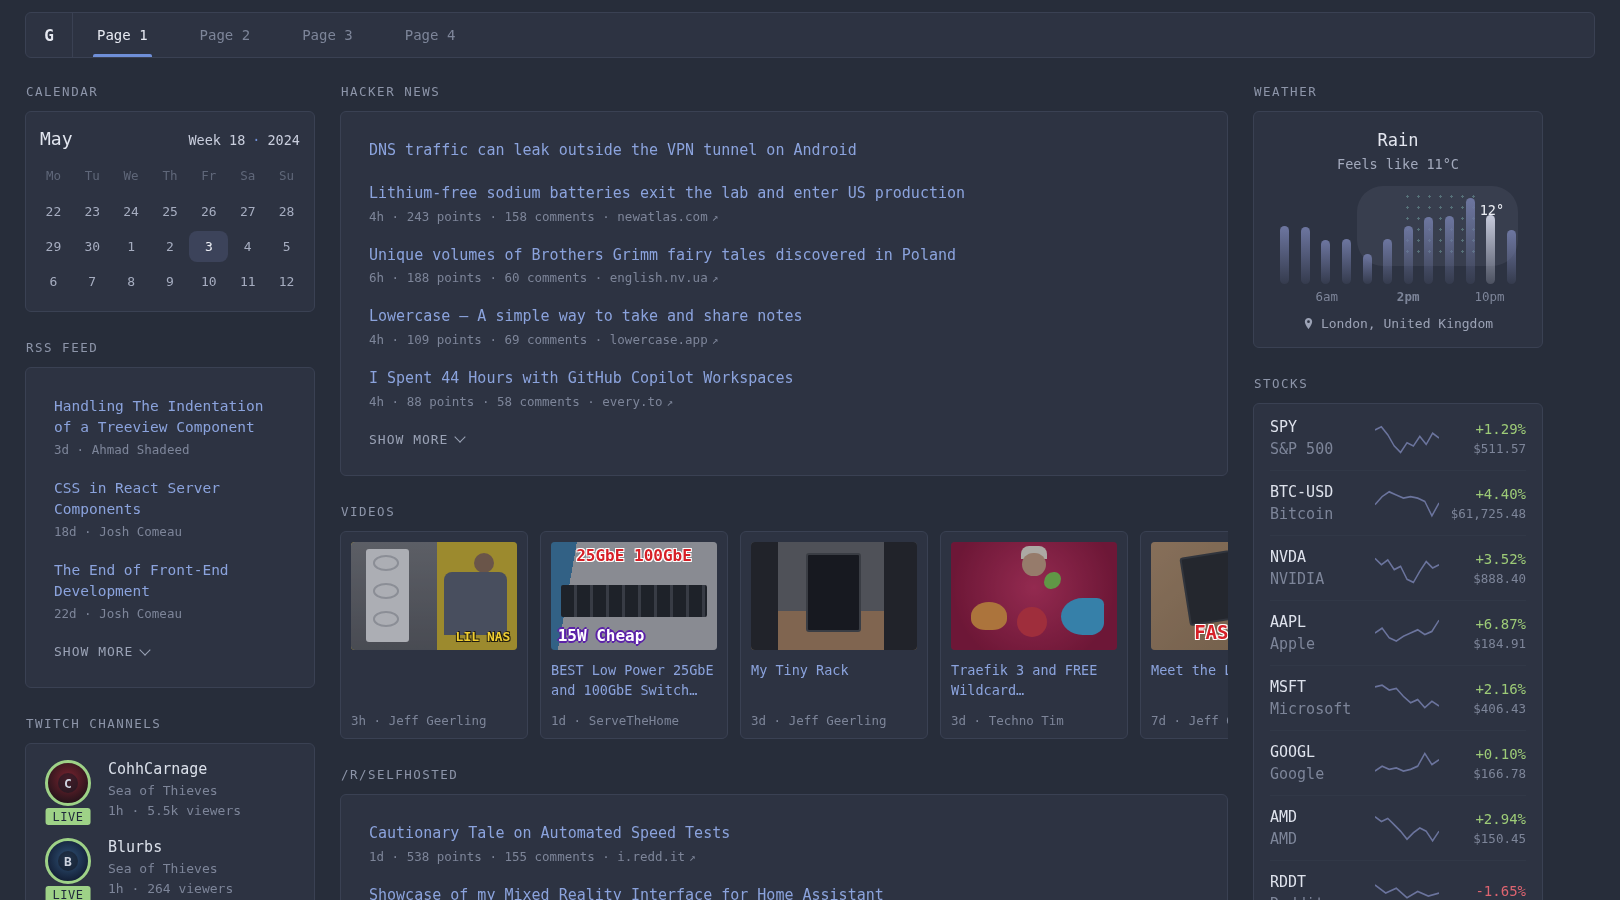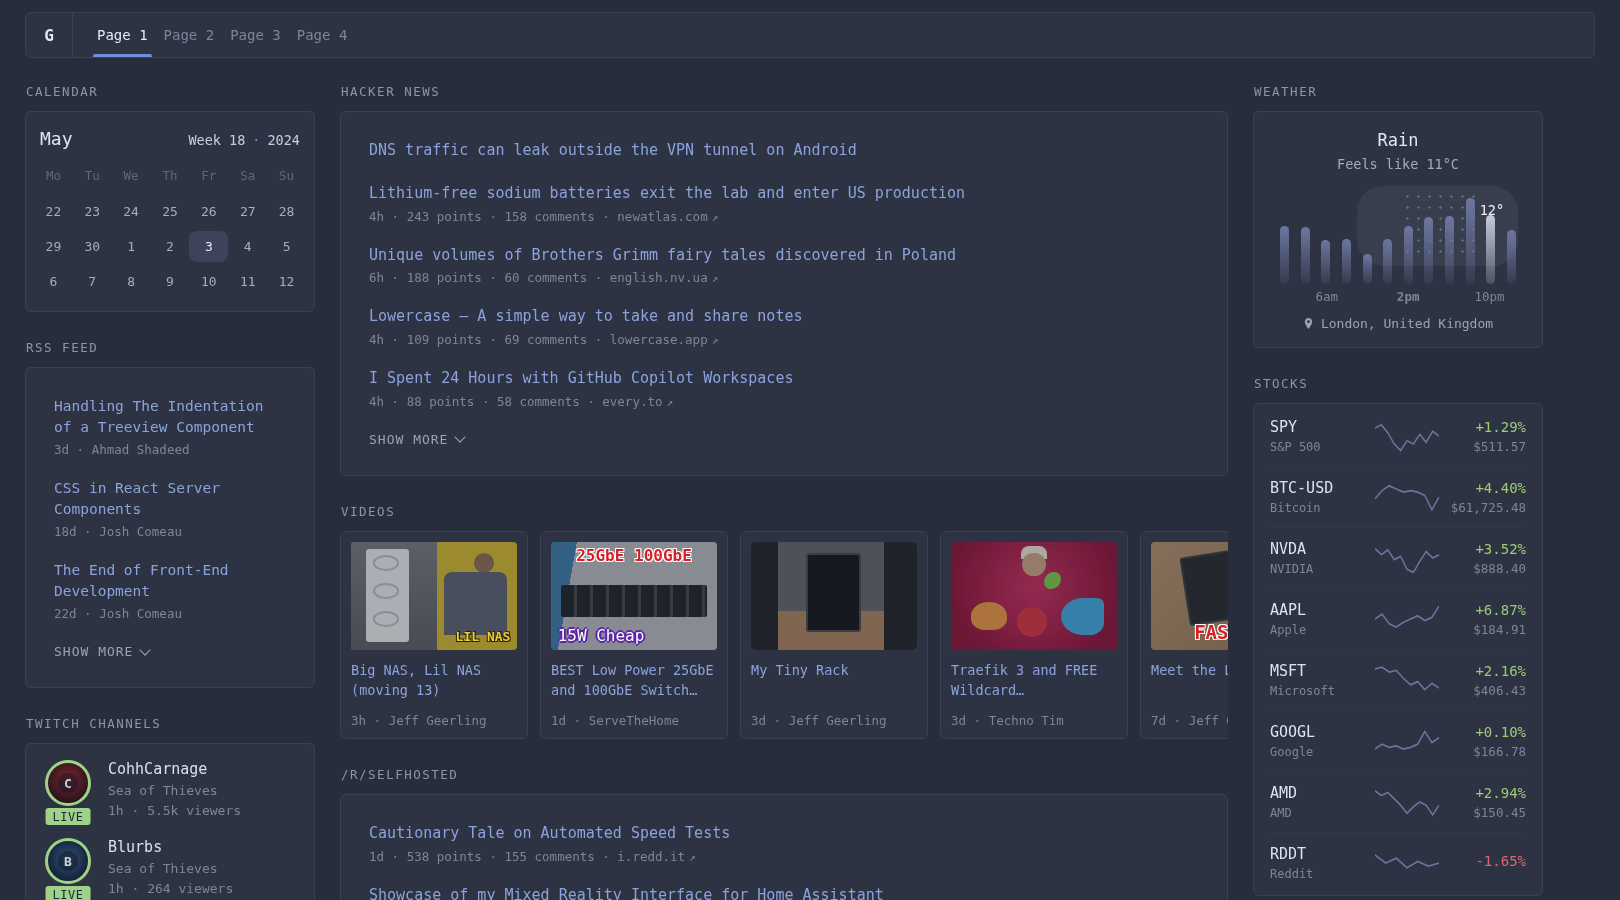--- a/index.html
+++ b/index.html
@@ -11,21 +11,21 @@
   body{width:1620px;height:900px;overflow:hidden;background:var(--bg);
        font-family:"DejaVu Sans Mono","Liberation Mono",monospace;color:var(--txt);font-size:14px}
   .page{width:1620px;height:900px;overflow:hidden;padding:12px 25px}
   .card{background:var(--card);border:1px solid var(--border);border-radius:6px}
 
   
   .navbar{height:46px;display:flex;align-items:stretch;margin-bottom:26px}
   .logo{width:46px;display:flex;align-items:center;justify-content:center;
         font-weight:bold;font-size:16px;color:#e6e9f1;cursor:pointer}
   .nav-sep{width:1px;background:var(--border)}
-  .tabs{display:flex;align-items:stretch;margin-left:24px;gap:16px}
+  .tabs{display:flex;align-items:stretch;margin-left:24px;gap:52px}
   .tab{display:flex;align-items:center;position:relative;color:var(--muted);cursor:pointer;font-size:14px}
   .tab.active{color:#e6e9f1}
   .tab.active::after{content:'';position:absolute;left:-4px;right:-4px;bottom:0;height:3px;
         background:var(--accent);border-radius:2px 2px 0 0}
 
   
   .columns{display:grid;grid-template-columns:290px 888px 290px;gap:25px;align-items:start}
   .w-title{font-size:12.5px;font-weight:normal;letter-spacing:1.5px;color:#8d95a9;margin:0 0 12px 1px}
   .widget{margin-bottom:28px}
 
@@ -89,21 +89,21 @@
   .t1 .head{position:absolute;right:14%;top:10%;width:20px;height:20px;border-radius:50%;background:#8a6b52}
   .t1 .body{position:absolute;right:6%;top:28%;width:38%;height:58%;border-radius:8px 8px 0 0;background:#596070}
   .t1 .badge{position:absolute;right:4%;bottom:5%;font-size:13px;font-weight:bold;color:#f0ce32;
              text-shadow:1px 1px 0 #201d10,-1px 1px 0 #201d10,1px -1px 0 #201d10;z-index:1}
   
   .t2{background:linear-gradient(100deg,#3a7ca8 0 14%,#b6b8ba 14% 100%)}
   .t2 .ports{position:absolute;left:6%;right:6%;top:40%;height:30%;
              background:repeating-linear-gradient(90deg,#1e2124 0 13px,#42474c 13px 16px);border-radius:2px}
   .t2 .txt-top{position:absolute;top:4%;width:100%;text-align:center;font-size:16px;font-weight:bold;color:#d61f26;
       text-shadow:-1px -1px 0 #fff,1px -1px 0 #fff,-1px 1px 0 #fff,1px 1px 0 #fff;z-index:1}
-  .t2 .txt-bot{position:absolute;bottom:4%;left:4%;font-size:16px;font-weight:normal;color:#fff;
+  .t2 .txt-bot{position:absolute;bottom:4%;left:4%;font-size:16px;font-weight:bold;color:#fff;
       text-shadow:-2px 0 0 #5b21a8,2px 0 0 #5b21a8,0 -2px 0 #5b21a8,0 2px 0 #5b21a8,-1px -1px 0 #5b21a8,1px 1px 0 #5b21a8;z-index:1}
   
   .t3{background:linear-gradient(#636567 0 64%,#a9825c 64% 100%)}
   .t3 .side{position:absolute;top:0;bottom:0;width:16%;background:#212326}
   .t3 .sl{left:0}.t3 .sr{right:0;width:20%}
   .t3 .rack{position:absolute;left:33%;top:10%;width:33%;height:74%;background:#141517;
             border:2px solid #46484b;border-radius:3px}
   
   .t4{background:radial-gradient(circle at 50% 42%,#c52d5c 0%,#8f1238 78%)}
   .t4 .cap{position:absolute;left:42%;top:4%;width:16%;height:12%;background:#e8e2d4;border-radius:8px 8px 0 0}
@@ -138,21 +138,21 @@
   .wx-loc{display:flex;align-items:center;justify-content:center;gap:7px;margin-top:18px;
           color:#9ba2b5;font-size:13px}
   .pin{width:11px;height:11px;flex:0 0 11px}
 
   
   .stocks-card{padding:2px 16px}
   .stock-row{display:flex;align-items:center;padding:12px 0;border-top:1px solid #38405066}
   .stock-row:first-child{border-top:none}
   .stock-id{width:104px}
   .stock-ticker{color:#dee2ec;font-size:15px;cursor:pointer}
-  .stock-name{color:var(--muted);font-size:12px;margin-top:4px}
+  .stock-name{color:var(--muted);font-size:15px;margin-top:4px}
   .stock-spark{flex:1;display:flex;justify-content:center}
   .stock-spark svg{width:64px;height:32px}
   .stock-nums{width:86px;text-align:right}
   .stock-change{font-size:14px;color:var(--pos)}
   .stock-row.neg .stock-change{color:var(--neg)}
   .stock-value{color:var(--muted);font-size:12.5px;margin-top:4px}
 </style>
 </head>
 <body>
 
@@ -294,21 +294,21 @@
           </div>
           <div class="feed-item">
             <a class="feed-title">Unique volumes of Brothers Grimm fairy tales discovered in Poland</a>
             <div class="feed-meta"><span>6h · 188 points · 60 comments · english.nv.ua</span><span class="ext">↗</span></div>
           </div>
           <div class="feed-item">
             <a class="feed-title">Lowercase – A simple way to take and share notes</a>
             <div class="feed-meta"><span>4h · 109 points · 69 comments · lowercase.app</span><span class="ext">↗</span></div>
           </div>
           <div class="feed-item">
-            <a class="feed-title">I Spent 24 Hours with GitHub Copilot Workspaces</a>
+            <a class="feed-title">I Spent 44 Hours with GitHub Copilot Workspaces</a>
             <div class="feed-meta"><span>4h · 88 points · 58 comments · every.to</span><span class="ext">↗</span></div>
           </div>
           <div class="show-more">
             <span>SHOW MORE</span>
             <span class="chev"></span>
           </div>
         </div>
       </section>
 
       <section class="widget">
@@ -318,21 +318,20 @@
             <div class="thumb t1">
               <div class="left"></div>
                 <div class="case"></div>
               <div class="fan f1"></div>
                 <div class="fan f2"></div>
                 <div class="fan f3"></div>
               <div class="head"></div>
                 <div class="body"></div>
               <div class="badge">LIL NAS</div>
             </div>
-            <div class="v-title">Big NAS, Lil NAS (moving 13)</div>
             <div class="v-meta">3h · Jeff Geerling</div>
           </div>
           <div class="card video-card">
             <div class="thumb t2">
               <div class="ports"></div>
               <div class="txt-top">25GbE 100GbE</div>
               <div class="txt-bot">15W Cheap</div>
             </div>
             <div class="v-title">BEST Low Power 25GbE and 100GbE Switch…</div>
             <div class="v-meta">1d · ServeTheHome</div>

